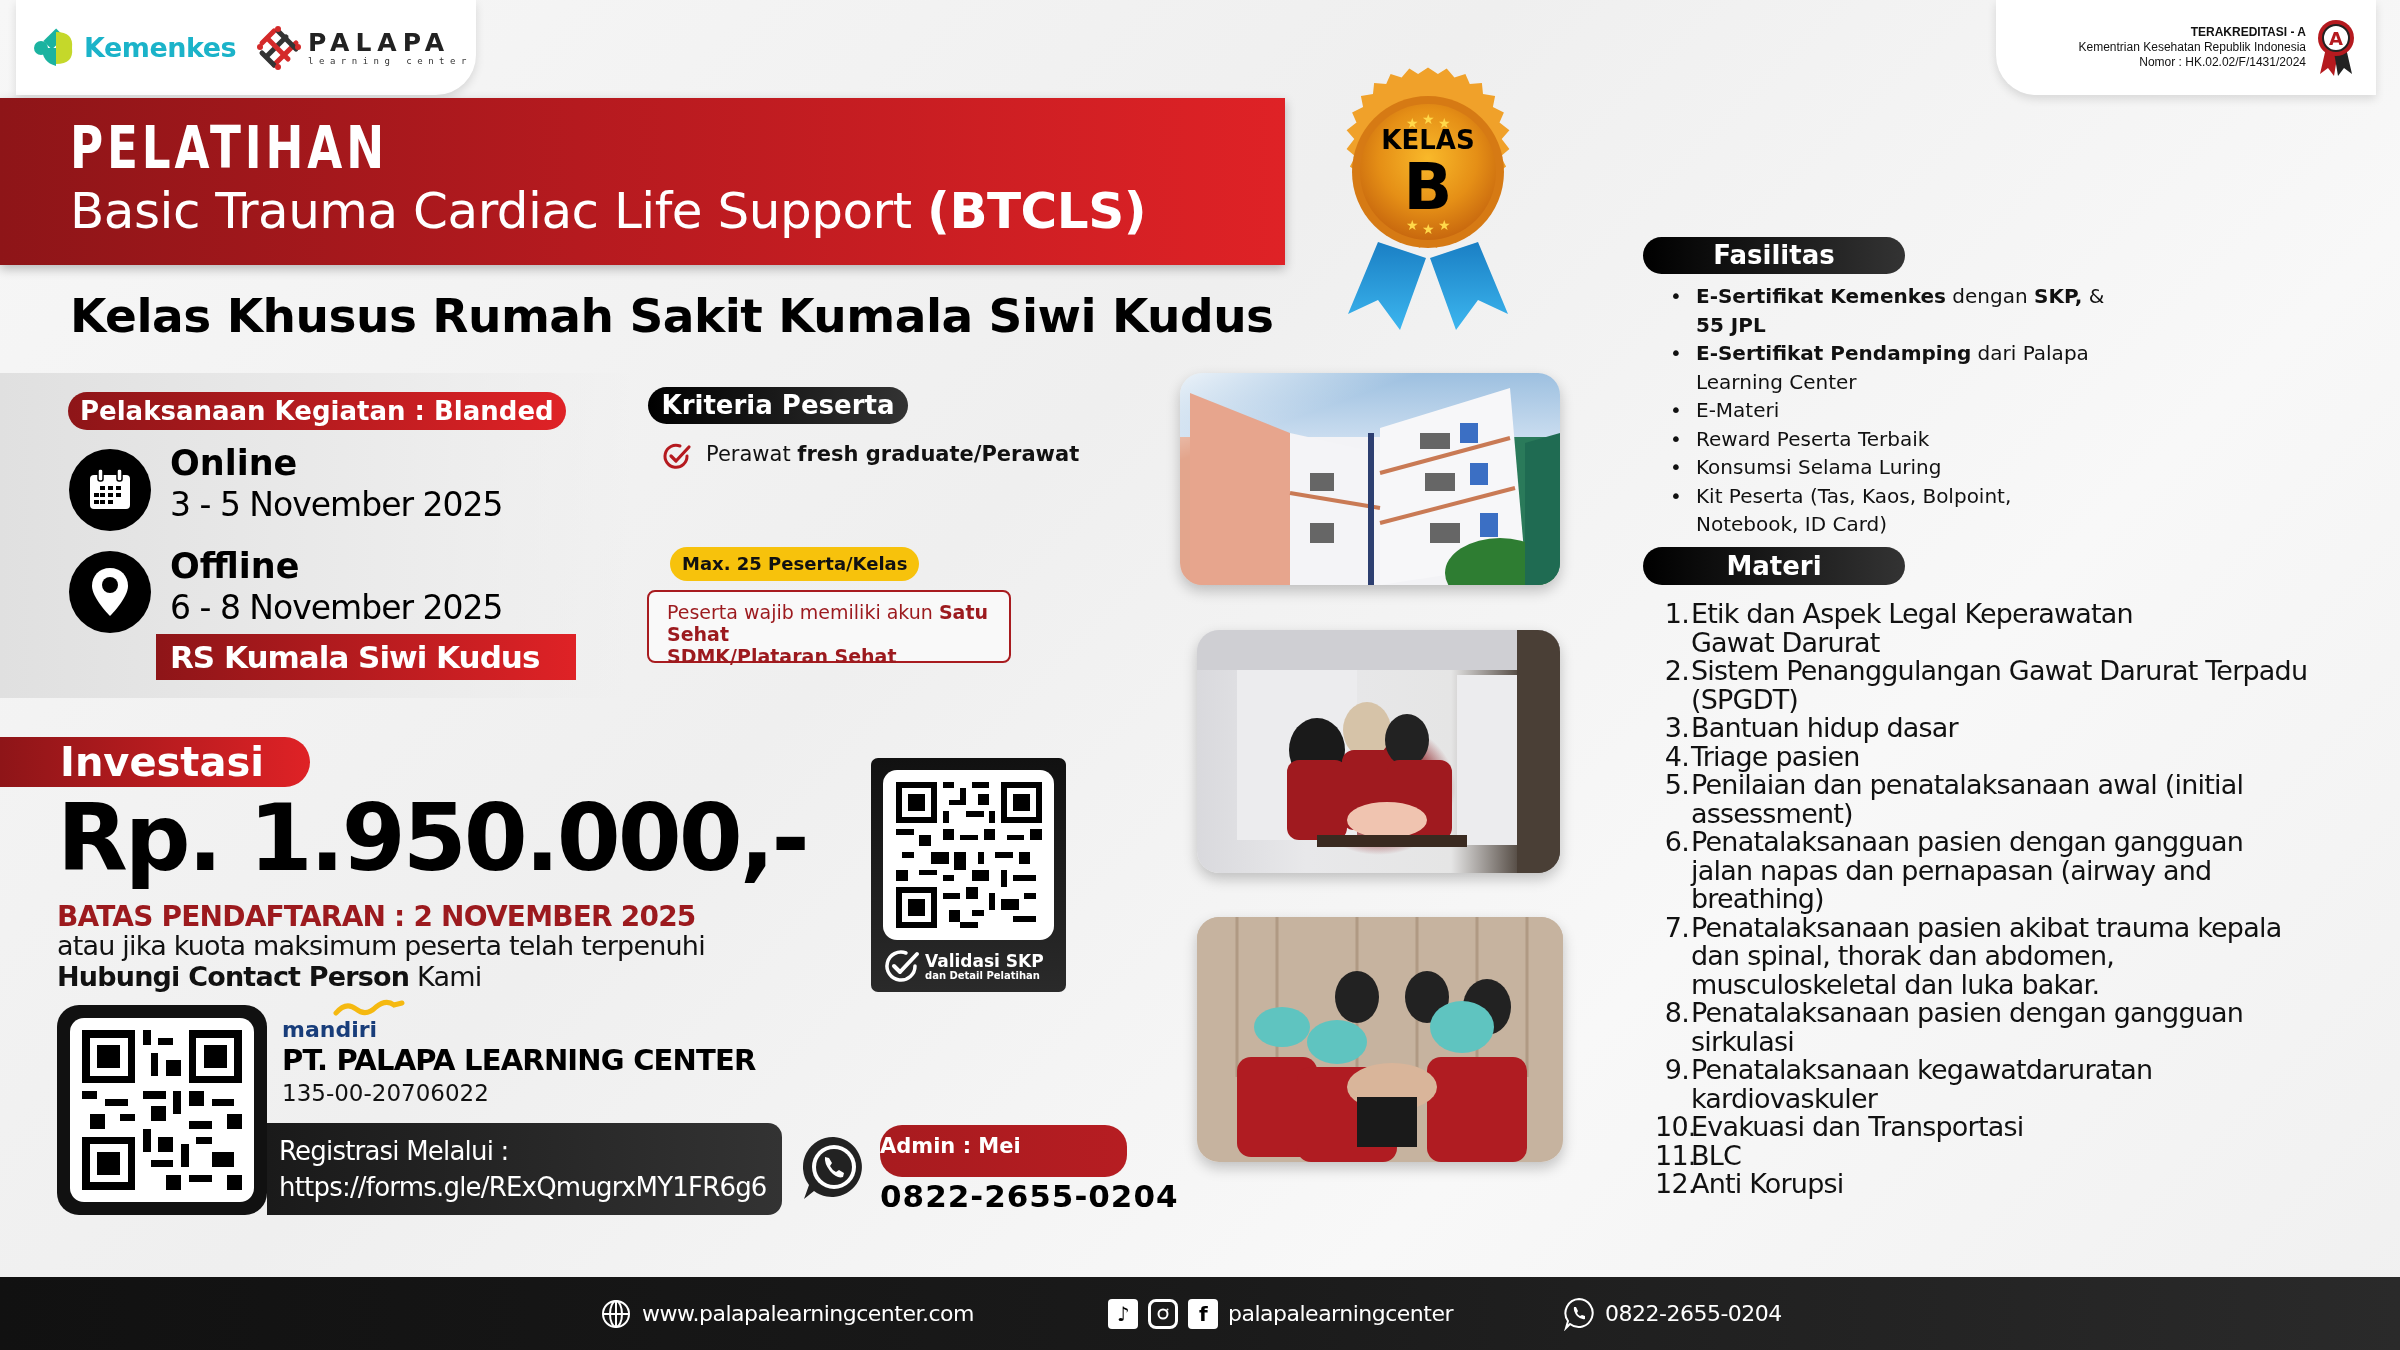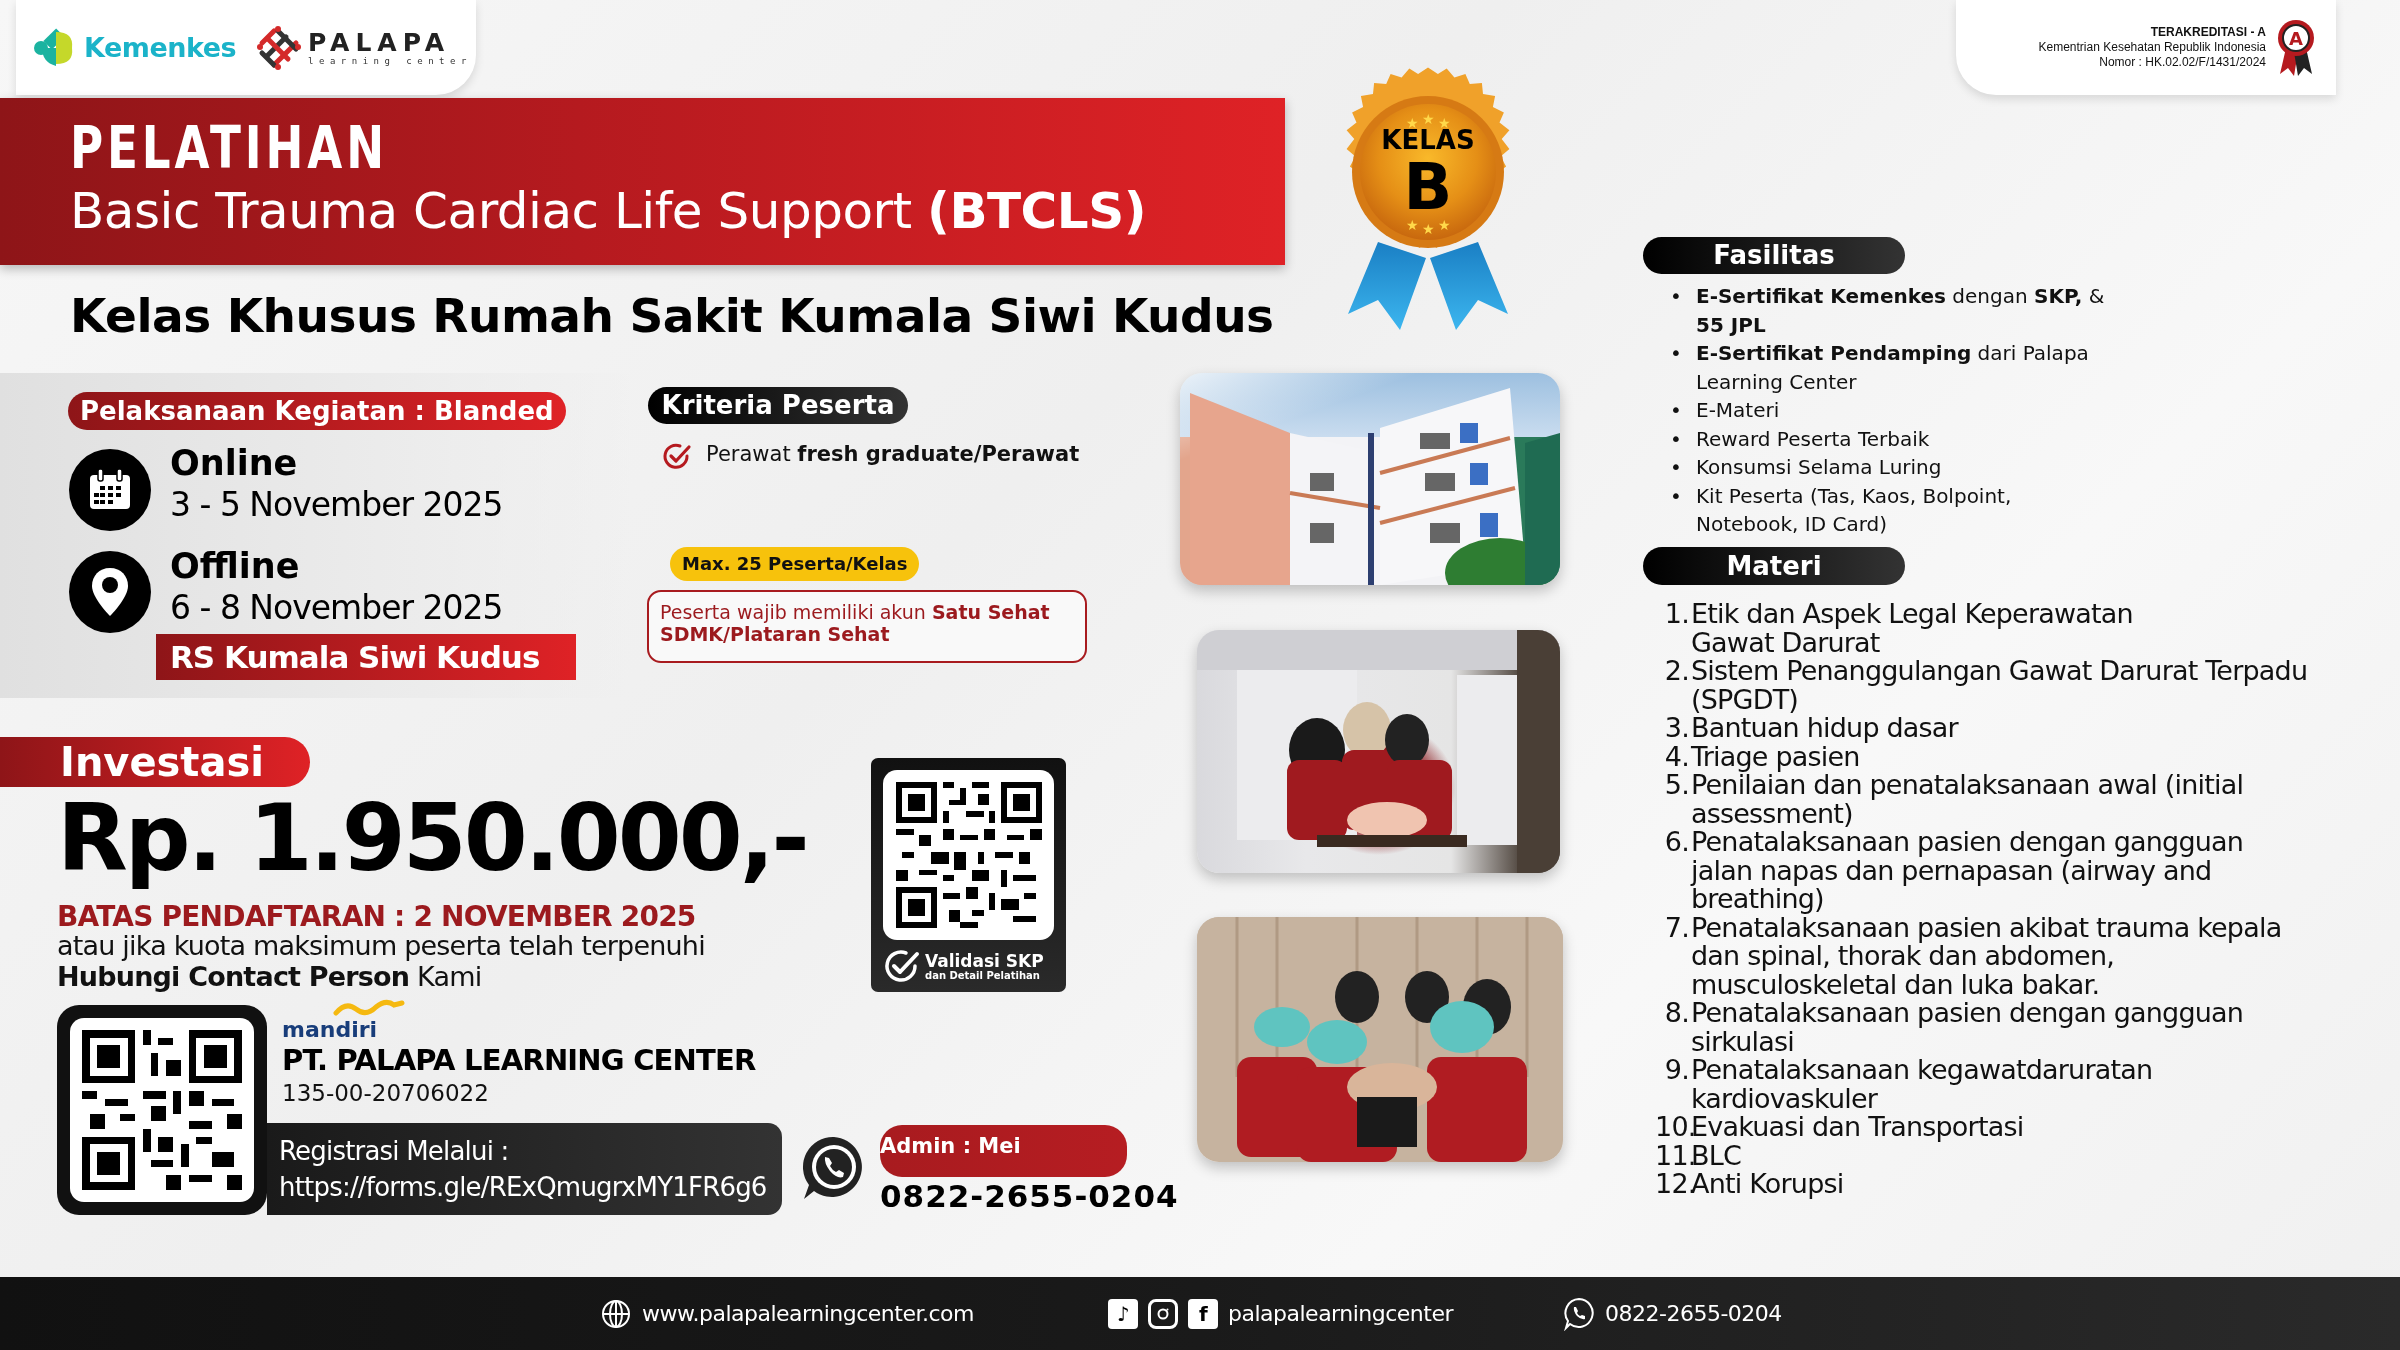--- a/index.html
+++ b/index.html
@@ -21,21 +21,21 @@
   }
   .kemenkes { display: flex; align-items: center; gap: 8px; }
   .kemenkes-text { font-family: "DejaVu Sans", sans-serif; font-weight: bold; font-size: 27px; color: #1bb3c9; letter-spacing: -0.5px; }
   .palapa { display: flex; align-items: center; gap: 6px; }
   .palapa-words { display: flex; flex-direction: column; line-height: 1; }
   .palapa-name { font-family: "DejaVu Sans", sans-serif; font-weight: bold; font-size: 25px; letter-spacing: 6px; color: #222; }
   .palapa-sub { font-family: "DejaVu Sans Mono", monospace; font-size: 9px; letter-spacing: 5.5px; color: #333; margin-top: 2px; }
 
   
   .accred-card {
-    left: 1956px; top: 0; width: 380px; height: 95px;
+    left: 1996px; top: 0; width: 380px; height: 95px;
     background: #fff; border-bottom-left-radius: 40px;
     box-shadow: 0 4px 10px rgba(0,0,0,0.12);
     display: flex; align-items: center; justify-content: flex-end; padding-right: 20px; gap: 10px;
   }
   .accred-text { text-align: right; line-height: 1.25; font-size: 12px; color: #111; }
   .accred-text .t1 { font-weight: bold; font-size: 12px; }
 
   
   .title-banner {
     left: 0; top: 98px; width: 1285px; height: 167px;
@@ -90,23 +90,23 @@
   }
   .kriteria-pill { left: 648px; top: 387px; width: 260px; height: 37px; font-size: 26px; line-height: 37px; }
   .krit-item { display: flex; align-items: flex-start; gap: 14px; font-family: "DejaVu Sans", sans-serif; font-size: 21px; line-height: 29px; color: #111; }
   .krit-item b { font-weight: bold; }
   .max-pill {
   left: 670px; top: 547px; height: 34px; padding: 0 12px; border-radius: 17px;
     background: #f7c20c; font-family: "DejaVu Sans", sans-serif; font-weight: bold;
     font-size: 18px; line-height: 34px; color: #111; white-space: nowrap;
   }
   .note-box {
-    left: 647px; top: 590px; width: 440px; height: 73px;
-    border: 2px solid #a81b1f; border-radius: 14px; background: rgba(255,255,255,0.6);
-    padding: 9px 11px; font-family: "DejaVu Sans", sans-serif; font-size: 19px;
+    left: 647px; top: 590px; width: 364px; height: 73px;
+    border: 2px solid #a81b1f; border-radius: 8px; background: rgba(255,255,255,0.6);
+    padding: 9px 18px; font-family: "DejaVu Sans", sans-serif; font-size: 19px;
     line-height: 22px; color: #9c1a1e;
   }
 
   
   .photo { border-radius: 22px; overflow: hidden; box-shadow: 0 6px 14px rgba(0,0,0,0.22); }
   .photo-building { left: 1180px; top: 373px; width: 380px; height: 212px;
     background:
       linear-gradient(160deg, rgba(255,255,255,0.8) 0%, rgba(255,255,255,0) 25%),
       linear-gradient(180deg, #9dc0e0 0%, #c9dcef 30%, transparent 30%),
       linear-gradient(90deg, #e3a58c 0%, #e3a58c 27%, #f3f3f6 27%, #f3f3f6 85%, #2a7a5a 85%);

